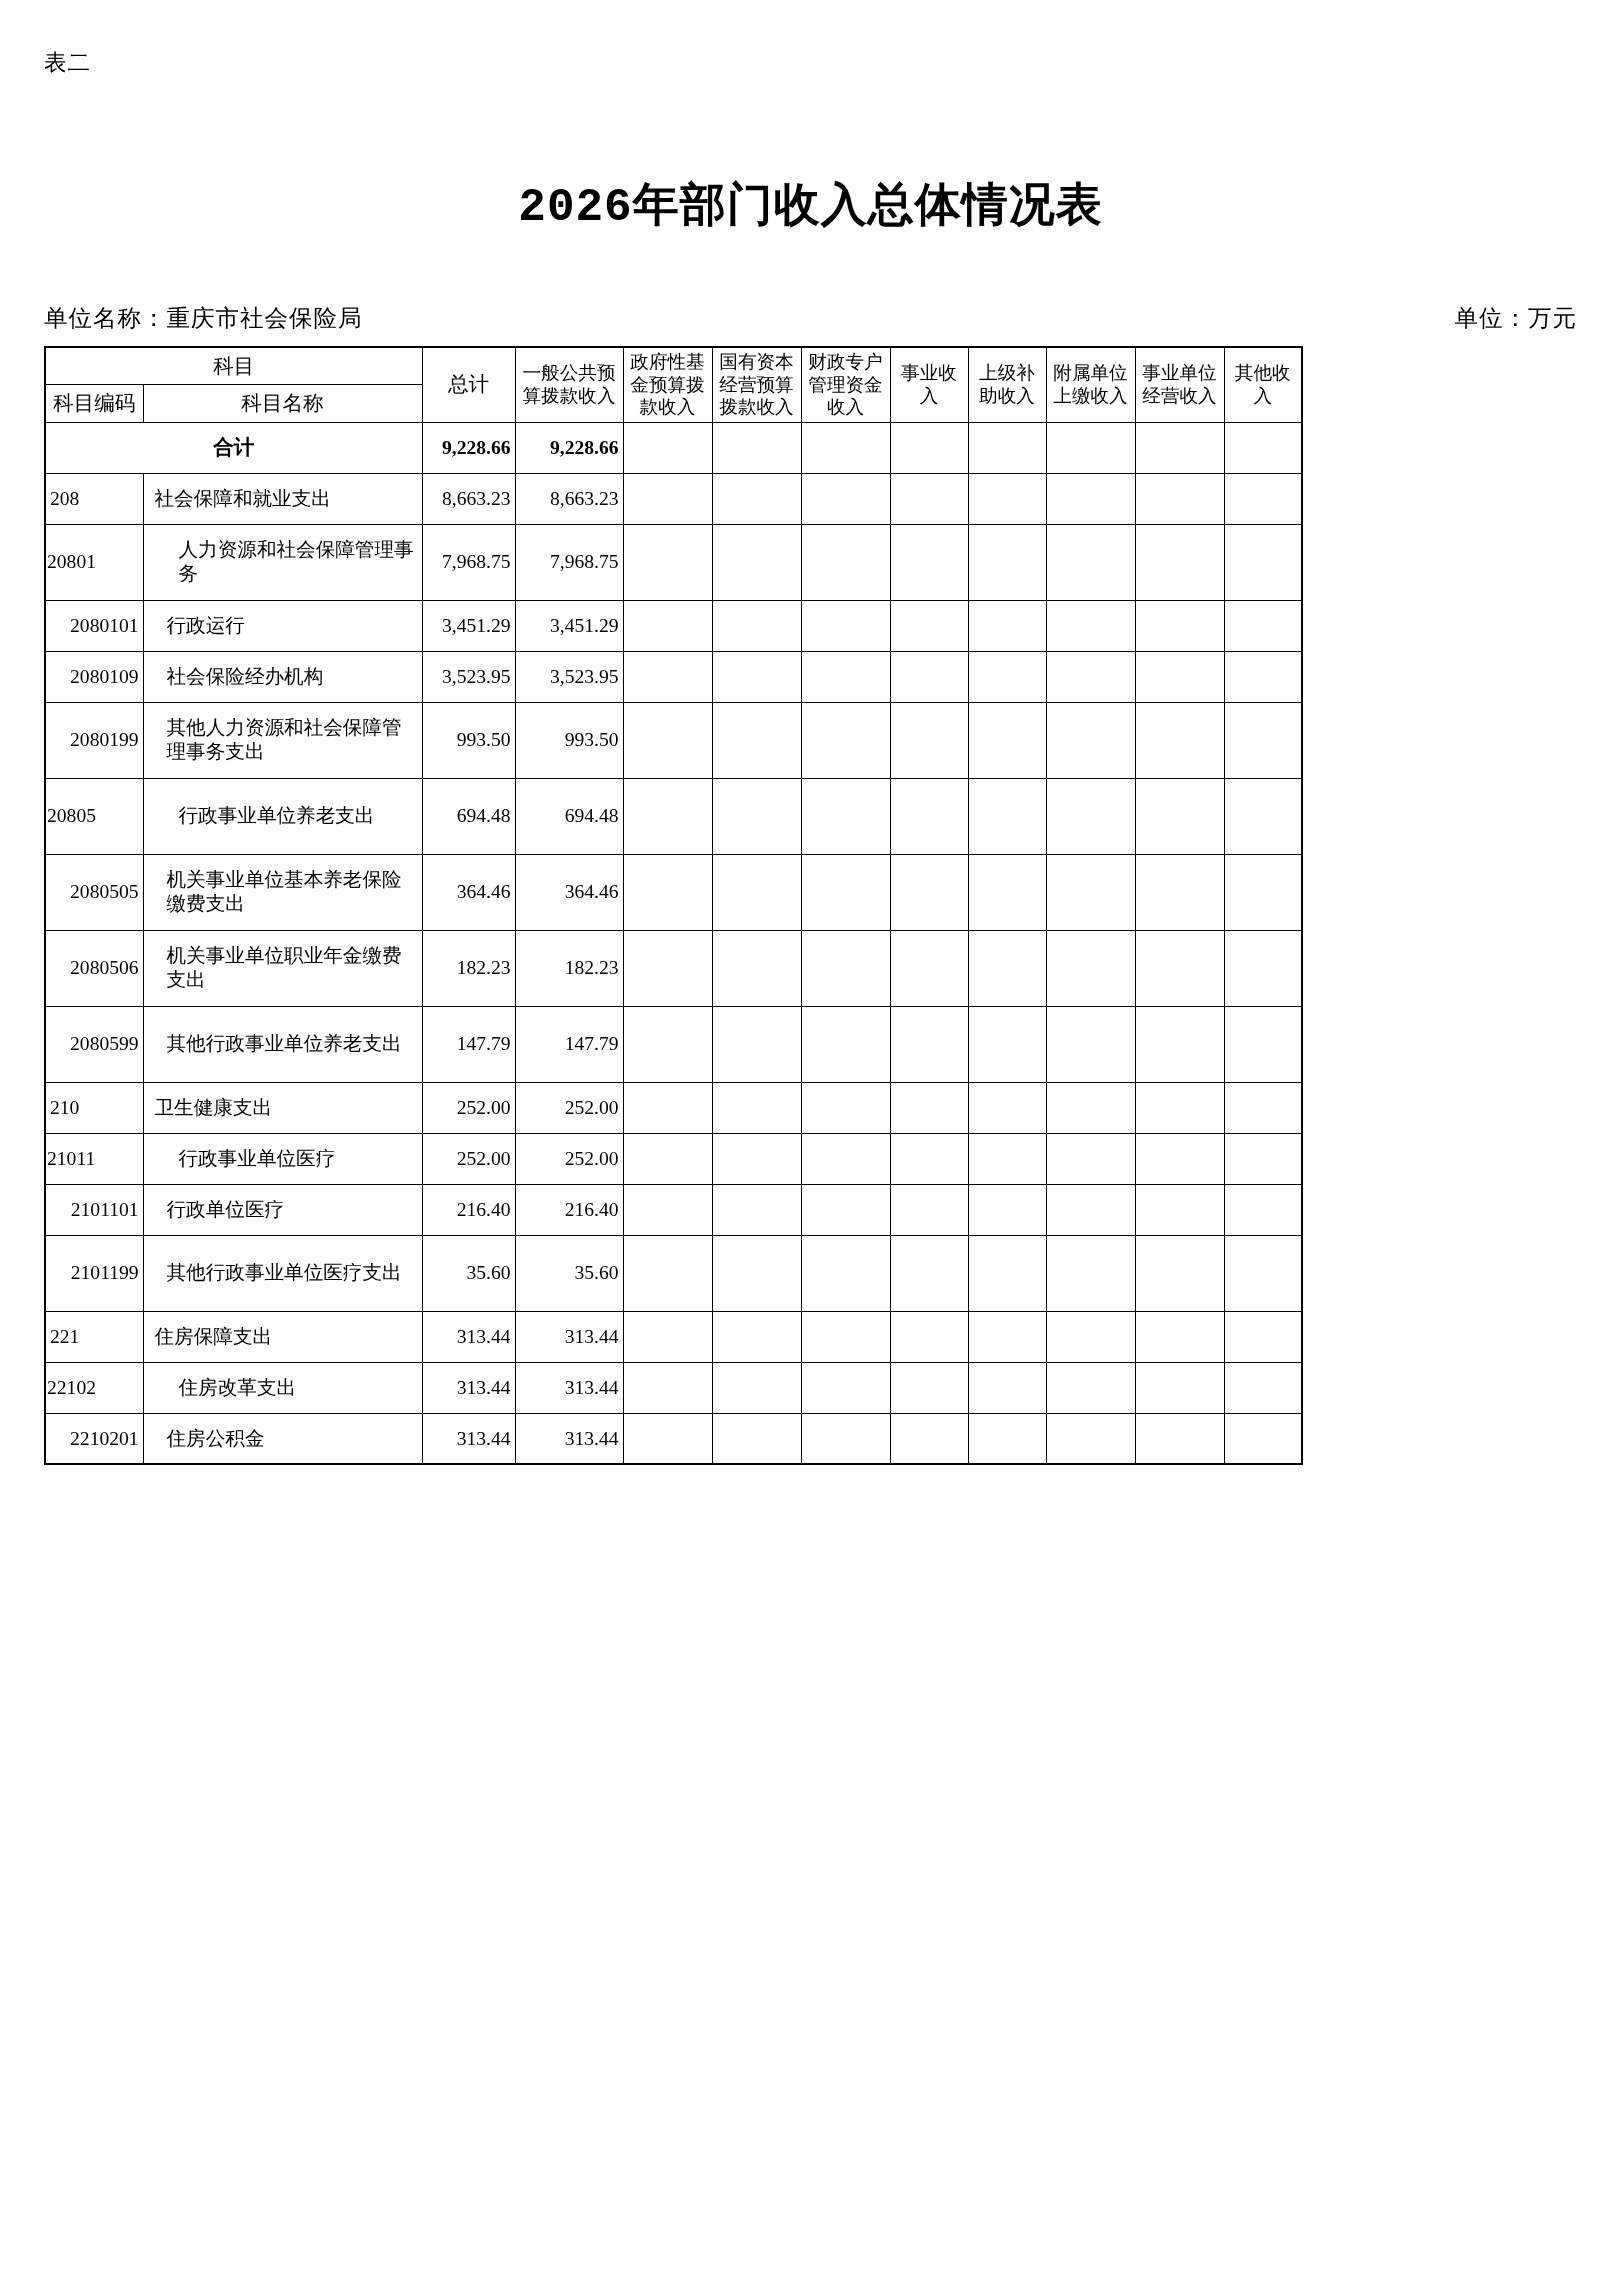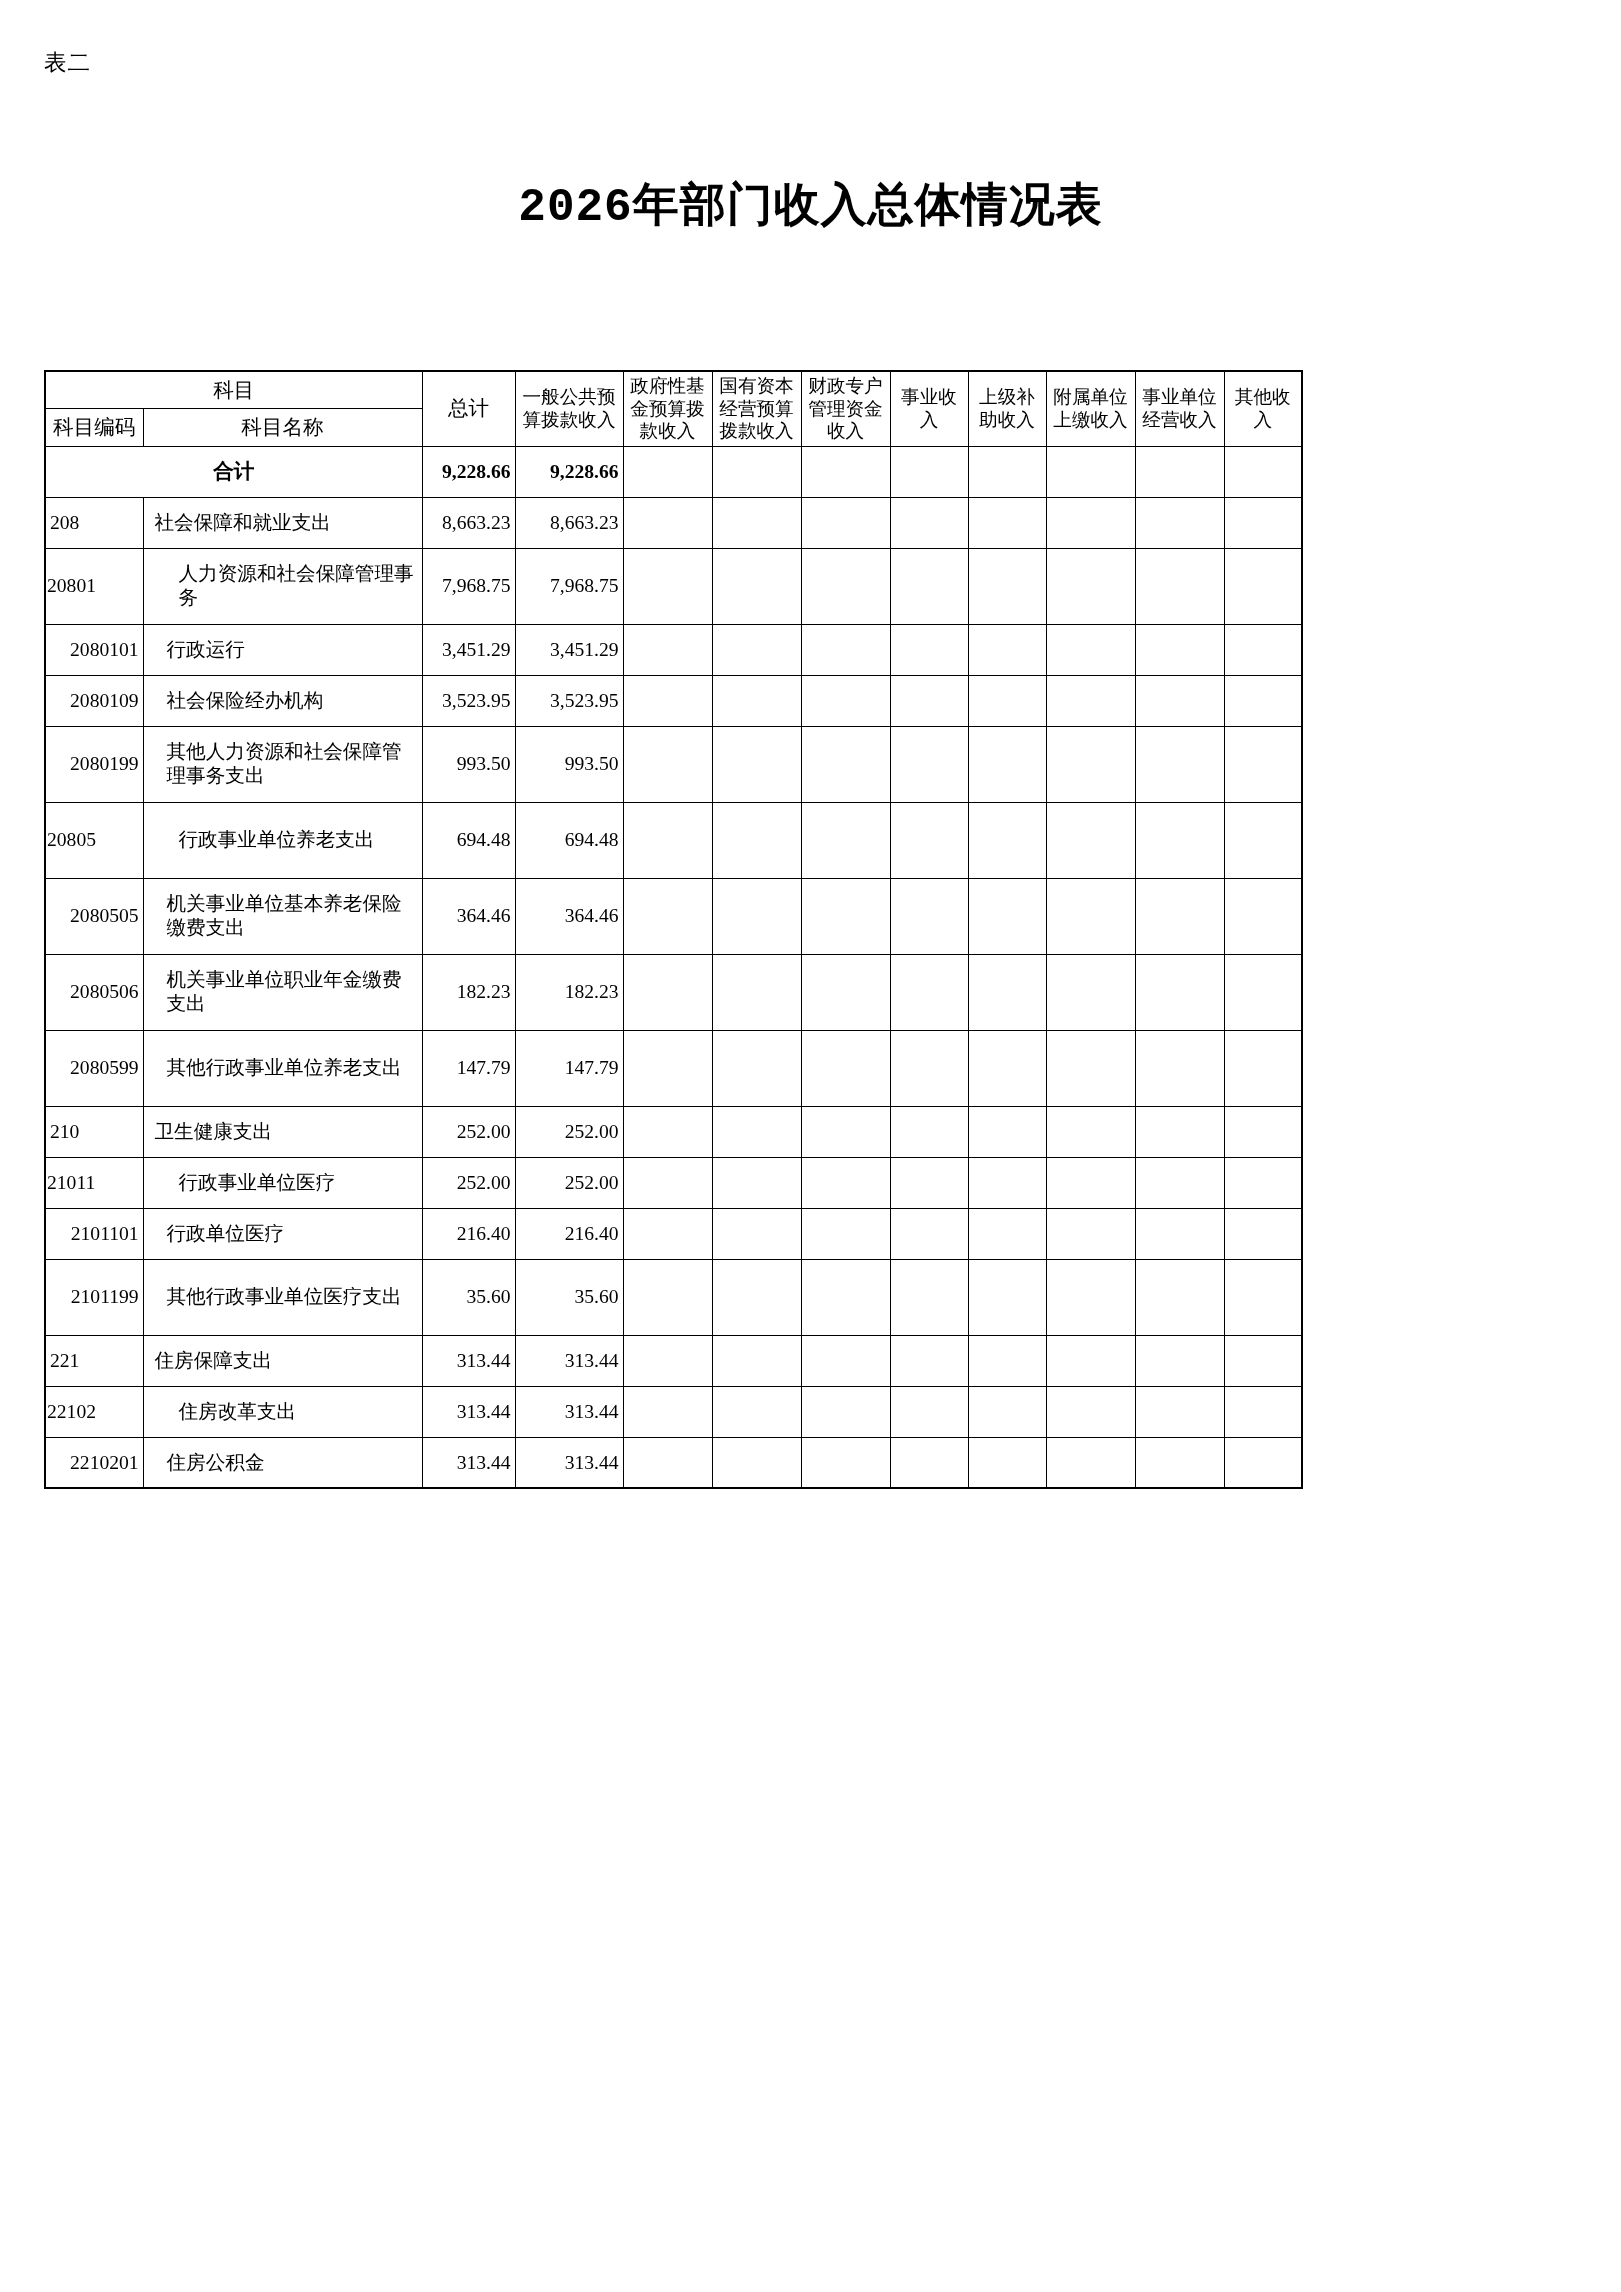--- a/index.html
+++ b/index.html
@@ -61,21 +61,21 @@
     position: absolute;
     right: 0;
     top: 0;
     font-size: 23.5px;
     letter-spacing: 1px;
   }
 
   table.budget {
     position: absolute;
     left: 44px;
-    top: 370px;
+    top: 346px;
     width: 1239px;
     border-collapse: collapse;
     table-layout: fixed;
     font-size: 18.6px;
   }
   table.budget td, table.budget th {
     border: 1.6px solid #000000;
     padding: 2.9px 3.9px;
     vertical-align: middle;
     font-weight: normal;
@@ -152,20 +152,24 @@
 </style>
 </head>
 <body>
 
 <div class="page">
 
   <div class="sheet-tag">表二</div>
 
   <div class="doc-title">2026年部门收入总体情况表</div>
 
+  <div class="meta-row">
+    <div class="meta-left"><span>单位名称：</span><span class="unit-name">重庆市社会保险局</span></div>
+    <div class="meta-right">单位：万元</div>
+  </div>
 
   <table class="budget">
     <colgroup>
       <col class="c-code">
         <col class="c-name">
         <col class="c-total">
         <col class="c-gen">
       <col class="c-narrow">
         <col class="c-narrow">
         <col class="c-narrow">

